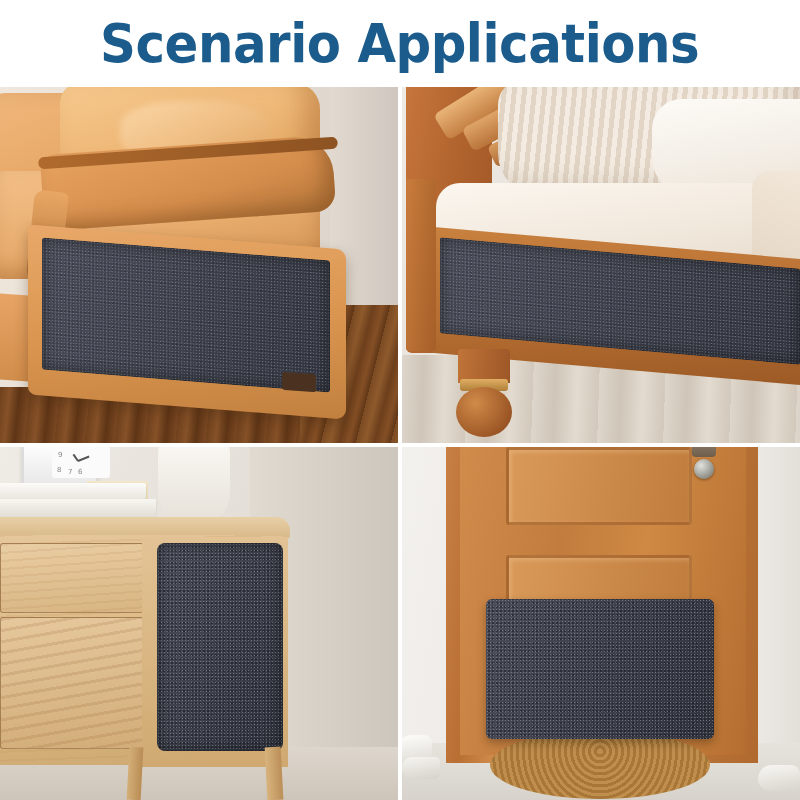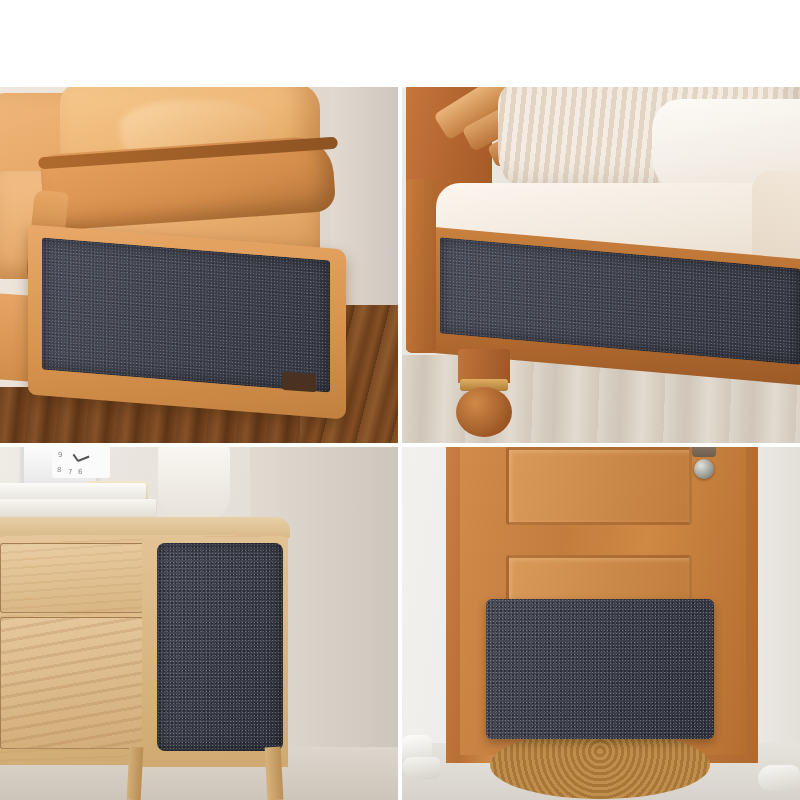--- a/index.html
+++ b/index.html
@@ -440,20 +440,23 @@
     left: 356px; top: 318px; width: 42px; height: 26px;
     background: linear-gradient(170deg,#f8f7f4,#d8d4cc);
     border-radius: 16px 10px 8px 14px;
   }
 </style>
 </head>
 <body>
 
 <div class="page">
 
+  <div class="title-bar">
+    <div class="title-text">Scenario Applications</div>
+  </div>
 
   <div class="grid">
 
     <div class="cell cell-tl">
       <div class="layer tl-wall"></div>
       <div class="layer tl-wall-right"></div>
       <div class="layer tl-floor"></div>
       <div class="layer tl-floor2"></div>
       <div class="layer tl-backcush"></div>
       <div class="layer tl-pillow"></div>

